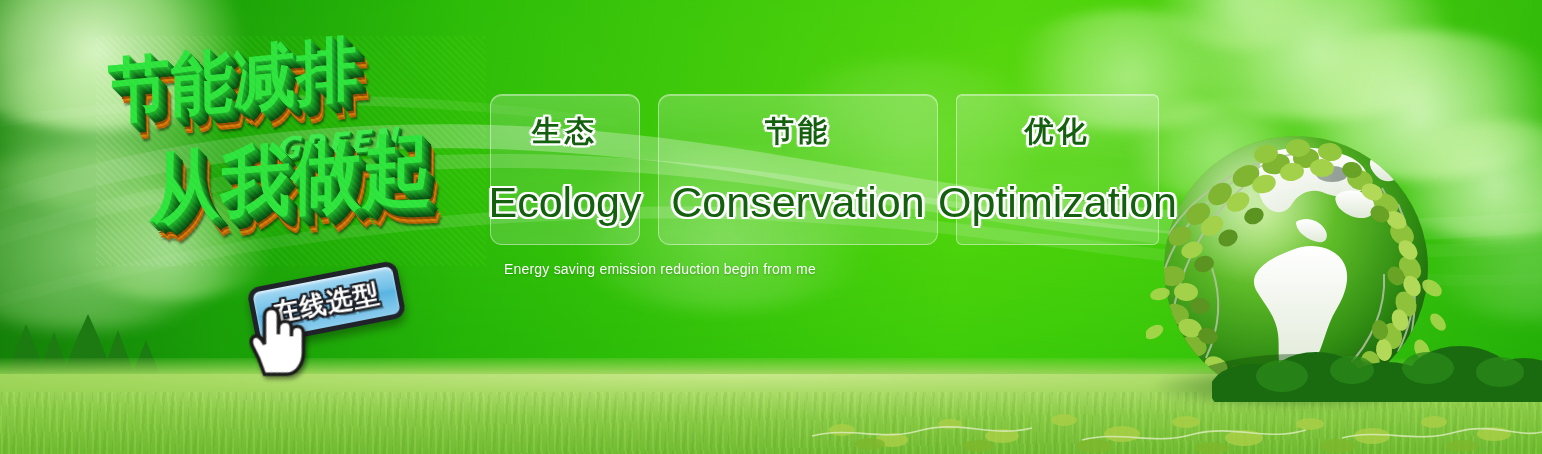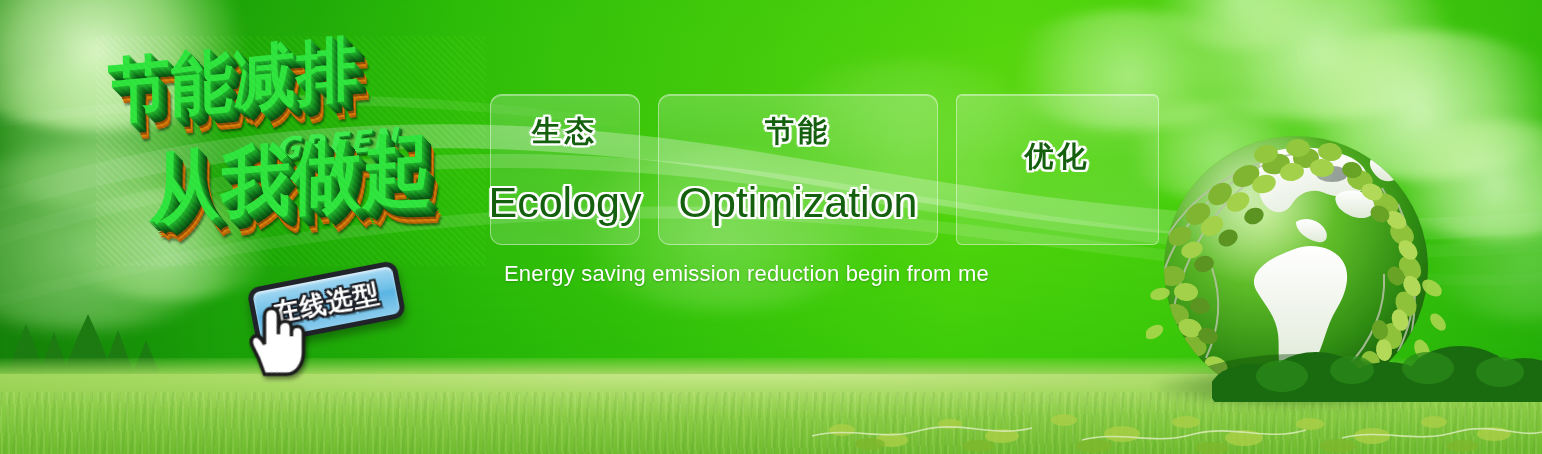--- a/index.html
+++ b/index.html
@@ -206,21 +206,21 @@
       -2px 0 0 #fff, 2px 0 0 #fff, 0 -2px 0 #fff, 0 2px 0 #fff,
       -2px -2px 0 #fff, 2px -2px 0 #fff, -2px 2px 0 #fff, 2px 2px 0 #fff,
       -3px 0 1px rgba(255,255,255,.85), 3px 0 1px rgba(255,255,255,.85);
   }
 
   
   .tagline{
     position:absolute;
     left:504px; top:261px;
     font-family:"Liberation Sans","DejaVu Sans",sans-serif;
-    font-size:22px;
+    font-size:14px;
     color:#ffffff;
     letter-spacing:.2px;
     text-shadow:0 1px 2px rgba(30,110,10,.45);
     white-space:nowrap;
   }
 
   
   .globe-wrap{
     position:absolute;
     left:1146px; top:118px;
@@ -528,22 +528,23 @@
     </svg>
   </div>
 
   <div class="cards">
     <div class="card c0">
       <div class="card-cn">生态</div>
       <div class="card-en">Ecology</div>
     </div>
     <div class="card c1">
       <div class="card-cn">节能</div>
-      <div class="card-en">Optimization</div>
+      <div class="card-en">Conservation</div>
     </div>
     <div class="card c2">
       <div class="card-cn">优化</div>
+      <div class="card-en">Optimization</div>
     </div>
   </div>
 
   <div class="tagline">Energy saving emission reduction begin from me</div>
 
 </div>
 
 </body></html>

